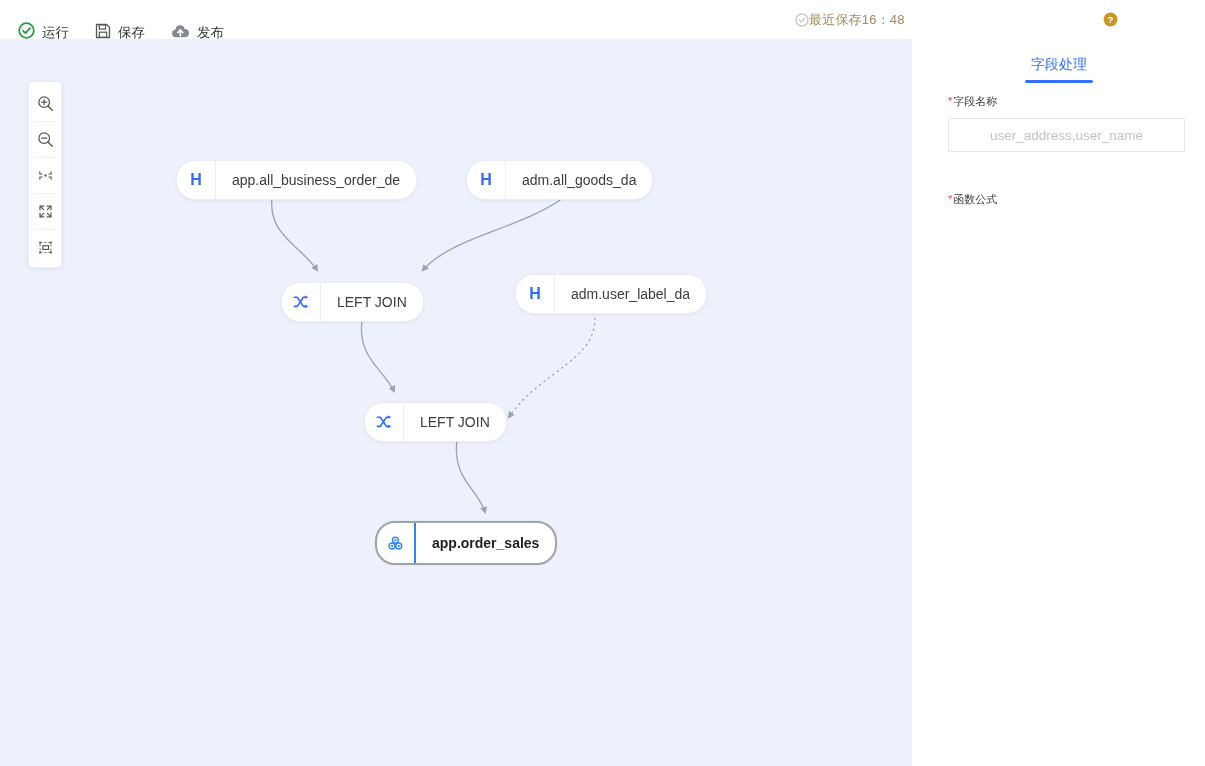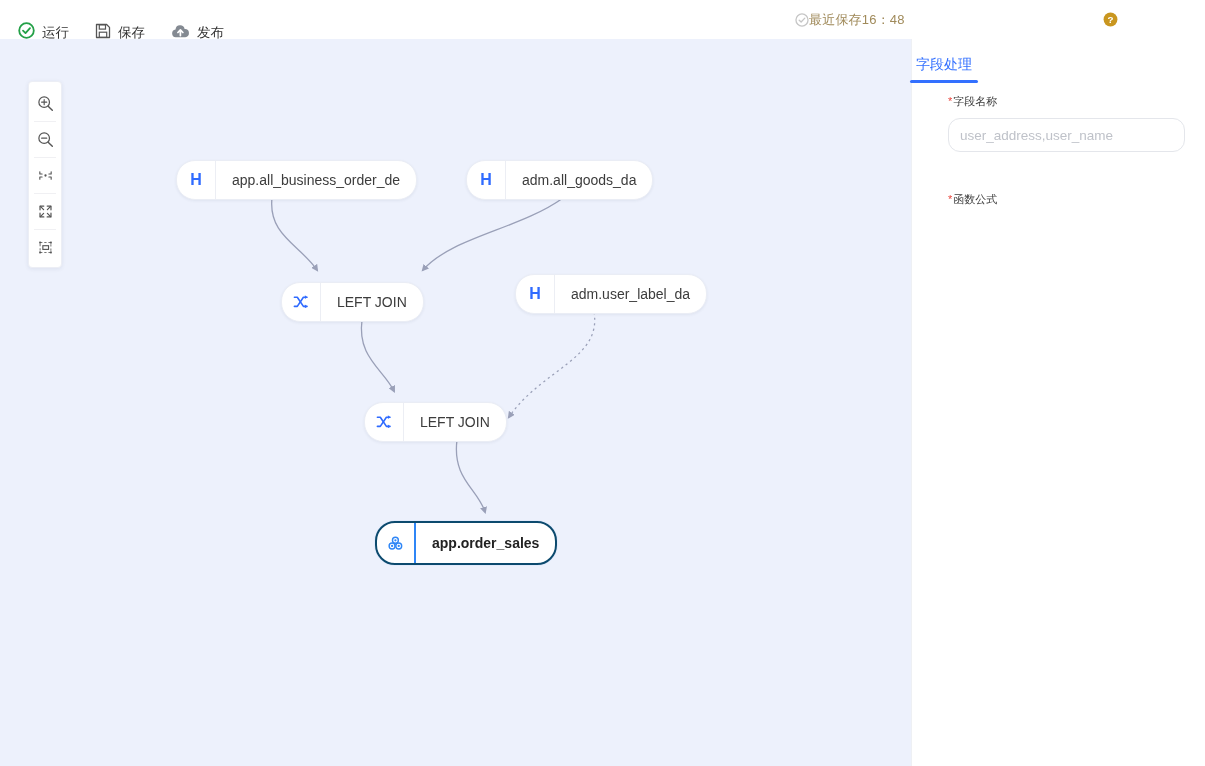--- a/index.html
+++ b/index.html
@@ -58,45 +58,45 @@
   .node .n-ic{
     width:38px;min-width:38px;display:flex;align-items:center;justify-content:center;
     border-right:1px solid #eceef4;
   }
   .node .n-lbl{
     display:flex;align-items:center;padding:0 16px;
     font-size:14px;color:#3c3c3c;white-space:nowrap;
   }
   .node .n-ic .hchar{font-size:16px;font-weight:bold;color:#2f6bff;line-height:1;}
   .node.selected{
-    border:2px solid #0c4a6e;box-shadow:0 0 0 1px rgba(47,134,246,.05);
+    border:2px solid #a3a3a3;box-shadow:0 0 0 1px rgba(47,134,246,.05);
   }
   .node.selected .n-ic{border-right:2px solid #2f86f6;width:37px;min-width:37px;}
   .node.selected .n-lbl{font-weight:bold;color:#222;}
 
   
   .panel{
     position:absolute;left:911px;top:39px;width:294px;height:727px;
     background:#fff;border-left:1px solid #eef0f4;
   }
-  .panel-tabs{height:44px;display:flex;align-items:flex-end;justify-content:flex-start;}
+  .panel-tabs{height:44px;display:flex;align-items:flex-end;justify-content:center;}
   .tab{
     position:relative;font-size:14px;color:#3370ff;padding:0 4px 9px 4px;cursor:pointer;
   }
   .tab .tab-underline{
     position:absolute;left:-2px;right:-2px;bottom:0;height:3px;background:#3370ff;border-radius:2px;
   }
   .field{position:absolute;}
   .field-label{font-size:11px;color:#3b3b3b;margin-bottom:9px;}
   .field-label .req{color:#e8453c;margin-right:1px;}
   .field-input{
     box-sizing:border-box;width:100%;height:34px;
-    border:1px solid #e4e6eb;border-radius:12px;background:#fff;
+    border:1px solid #e4e6eb;border-radius:1px;background:#fff;
     padding:0 11px;font-size:13.5px;color:#333;
-    font-family:"Liberation Sans","DejaVu Sans",sans-serif;outline:none;
+    font-family:"Liberation Sans","DejaVu Sans",sans-serif;outline:none;text-align:center;
   }
   .field-input::placeholder{color:#bfc2c9;}
   .f1{left:36px;top:55px;width:237px;}
   .f2{left:36px;top:153px;width:239px;}
 </style>
 </head>
 <body>
 
 <div id="app">
 

